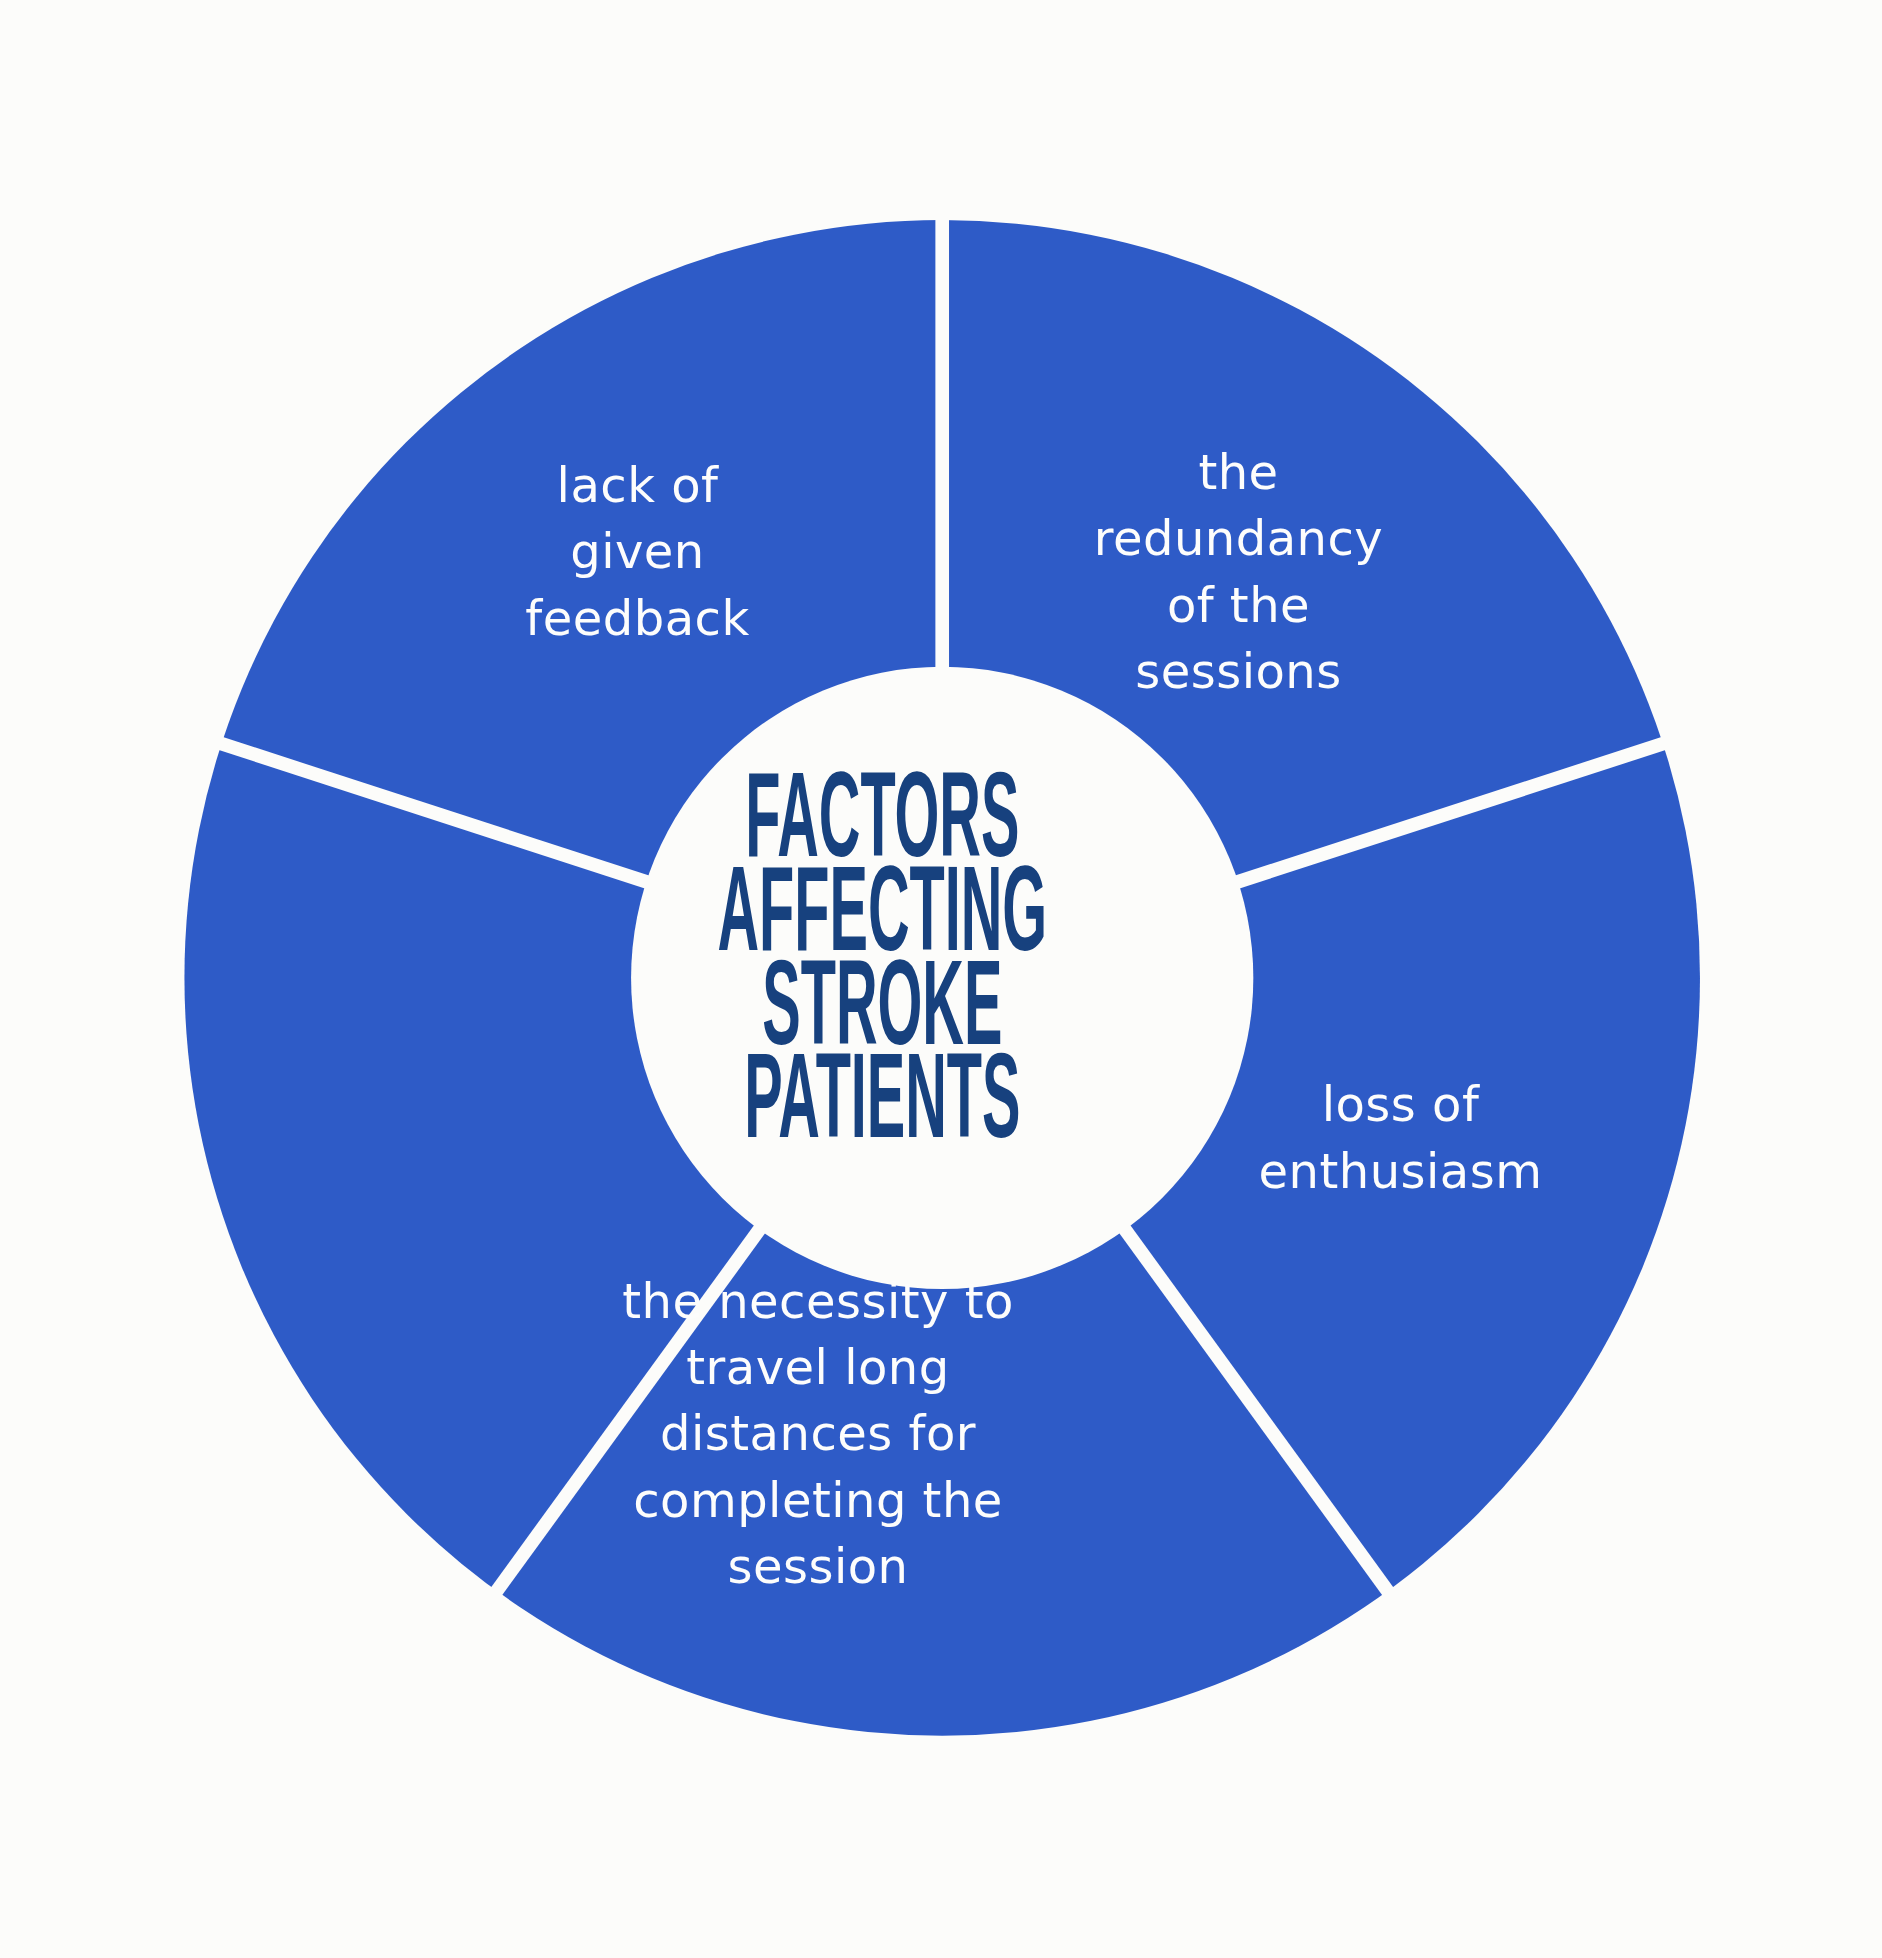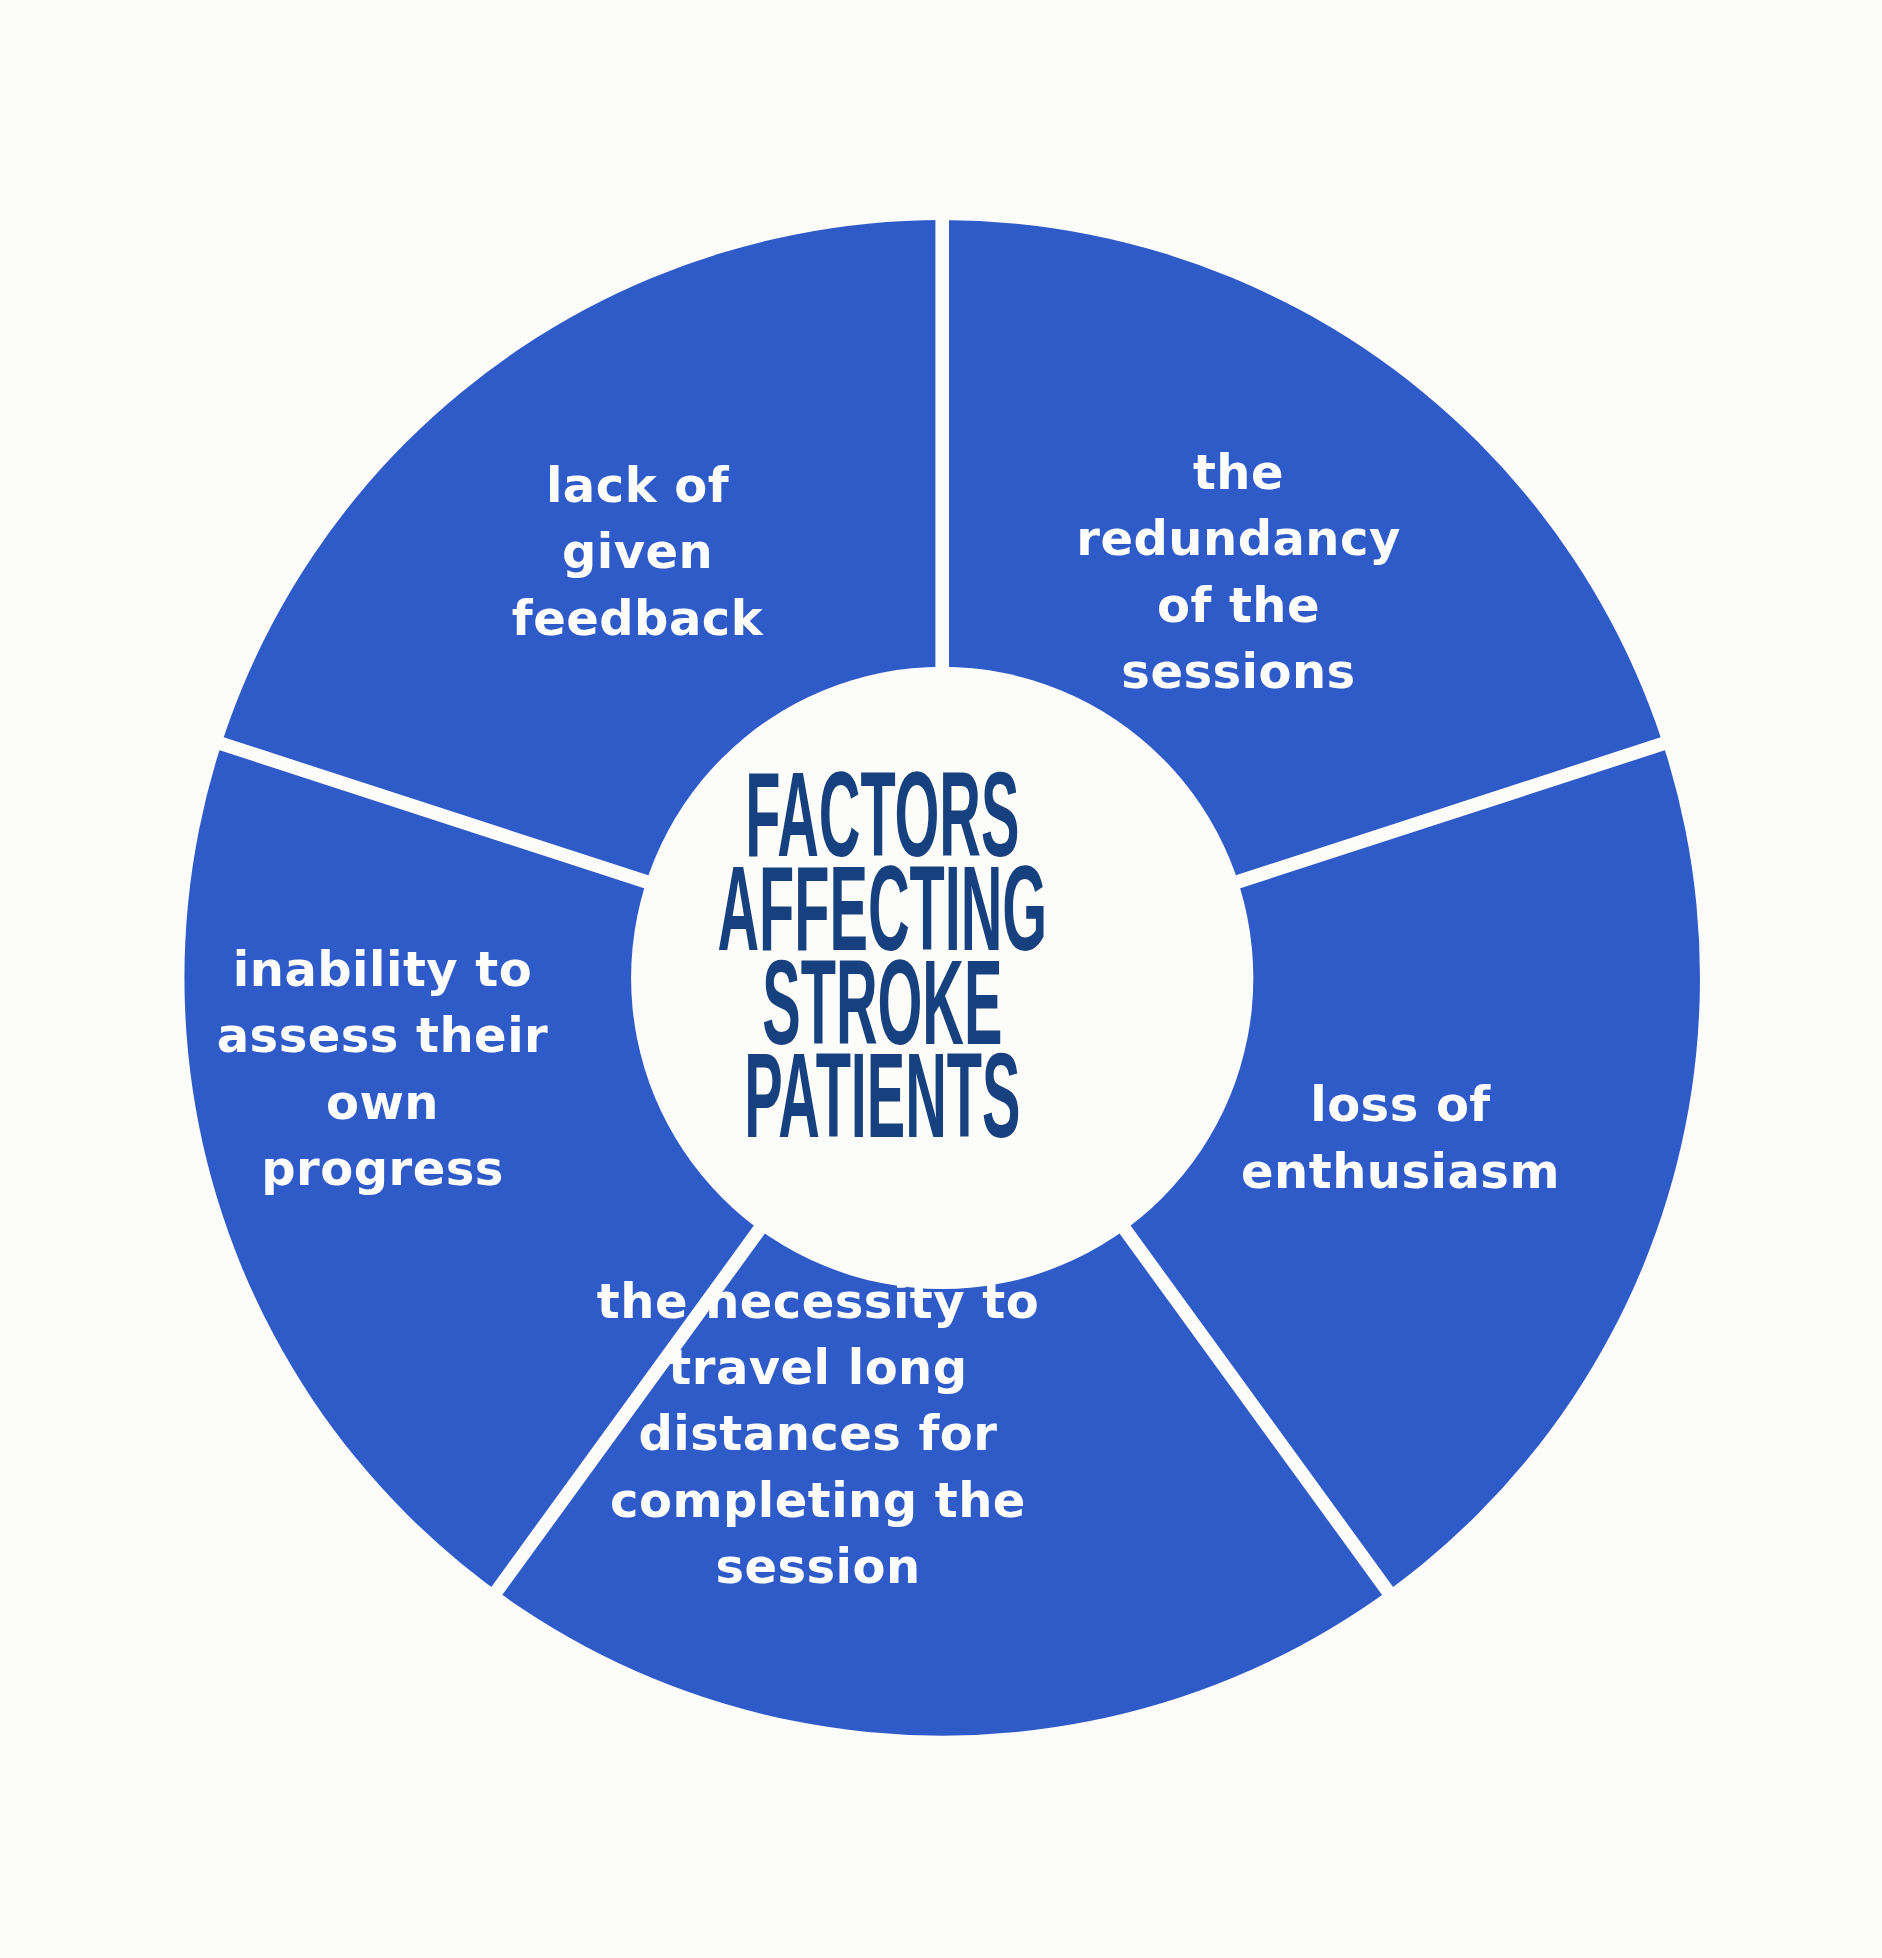--- a/index.html
+++ b/index.html
@@ -28,21 +28,21 @@
   .txtbox {
     position: absolute;
     display: flex;
     align-items: center;
     justify-content: center;
     text-align: center;
     pointer-events: none;
   }
   .seg-label {
     color: #fdfdfc;
-    font-weight: bold;
+    font-weight: normal;
     font-size: 48px;
     line-height: 1.38;
     white-space: pre-line;
     letter-spacing: 0.01em;
   }
   
   .box-lack       { left: 357px;  top: 351px;  width: 561px; height: 401px; }
   .box-redundancy { left: 958px; top: 371px;  width: 561px; height: 401px; }
   .box-loss       { left: 1120px; top: 977px; width: 561px; height: 321px; }
   .box-necessity  { left: 497px;  top: 1233px; width: 642px; height: 401px; }
@@ -100,26 +100,20 @@
   </div>
 
   <div class="txtbox box-necessity">
     <div class="seg-label">the necessity to
 travel long
 distances for
 completing the
 session</div>
   </div>
 
-  <div class="txtbox box-inability">
-    <div class="seg-label">inability to
-assess their
-own
-progress</div>
-  </div>
 
   <div class="txtbox box-title">
     <div class="center-title">FACTORS
 AFFECTING
 STROKE
 PATIENTS</div>
   </div>
 
 </div>
 

